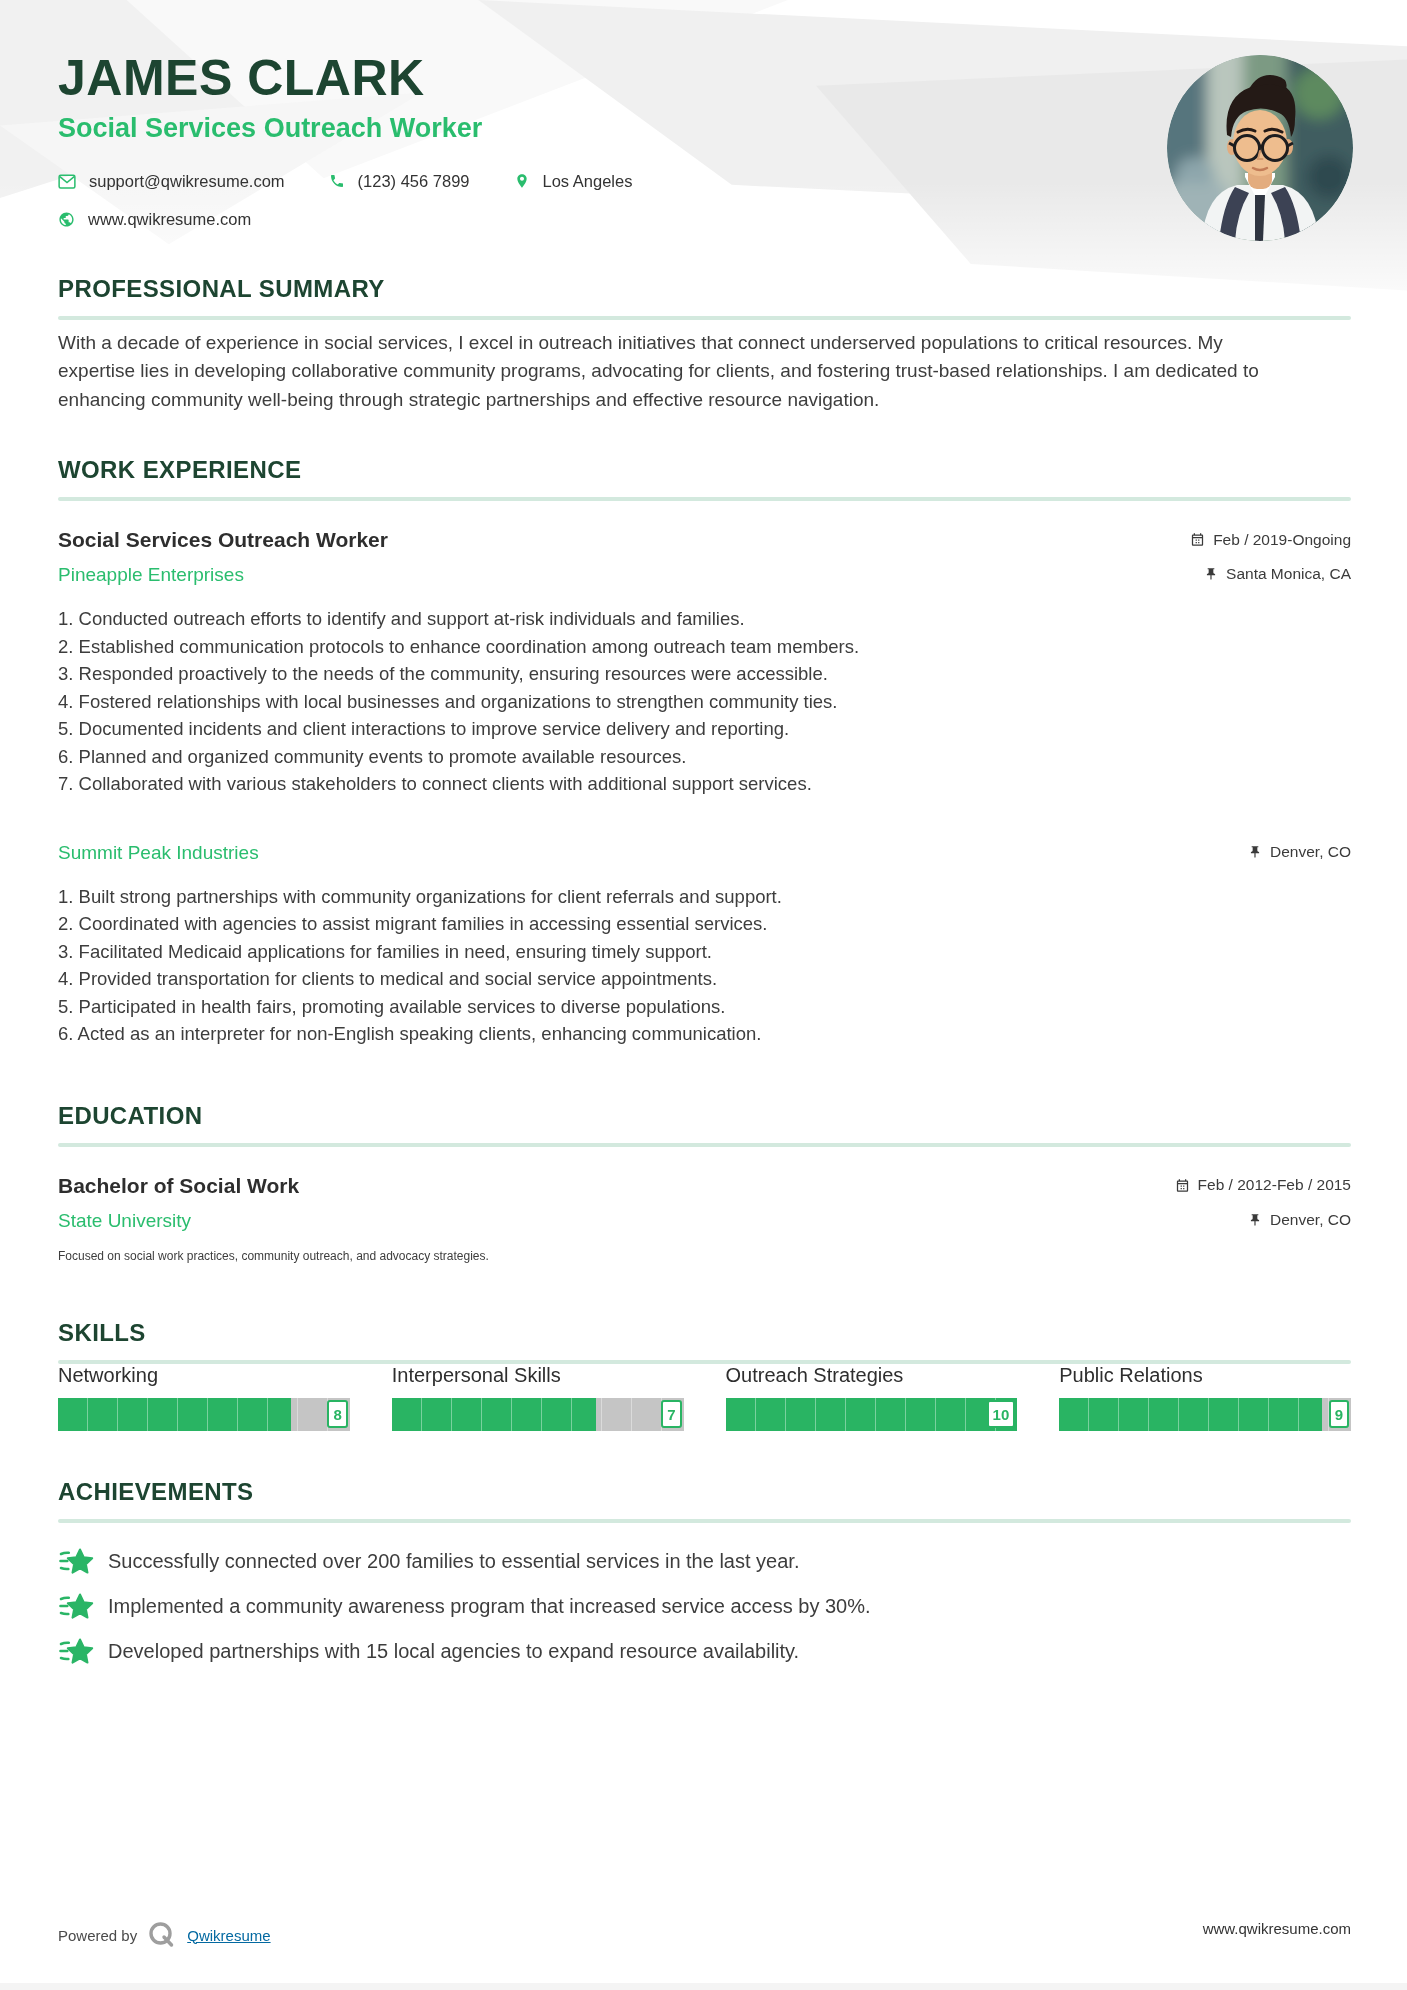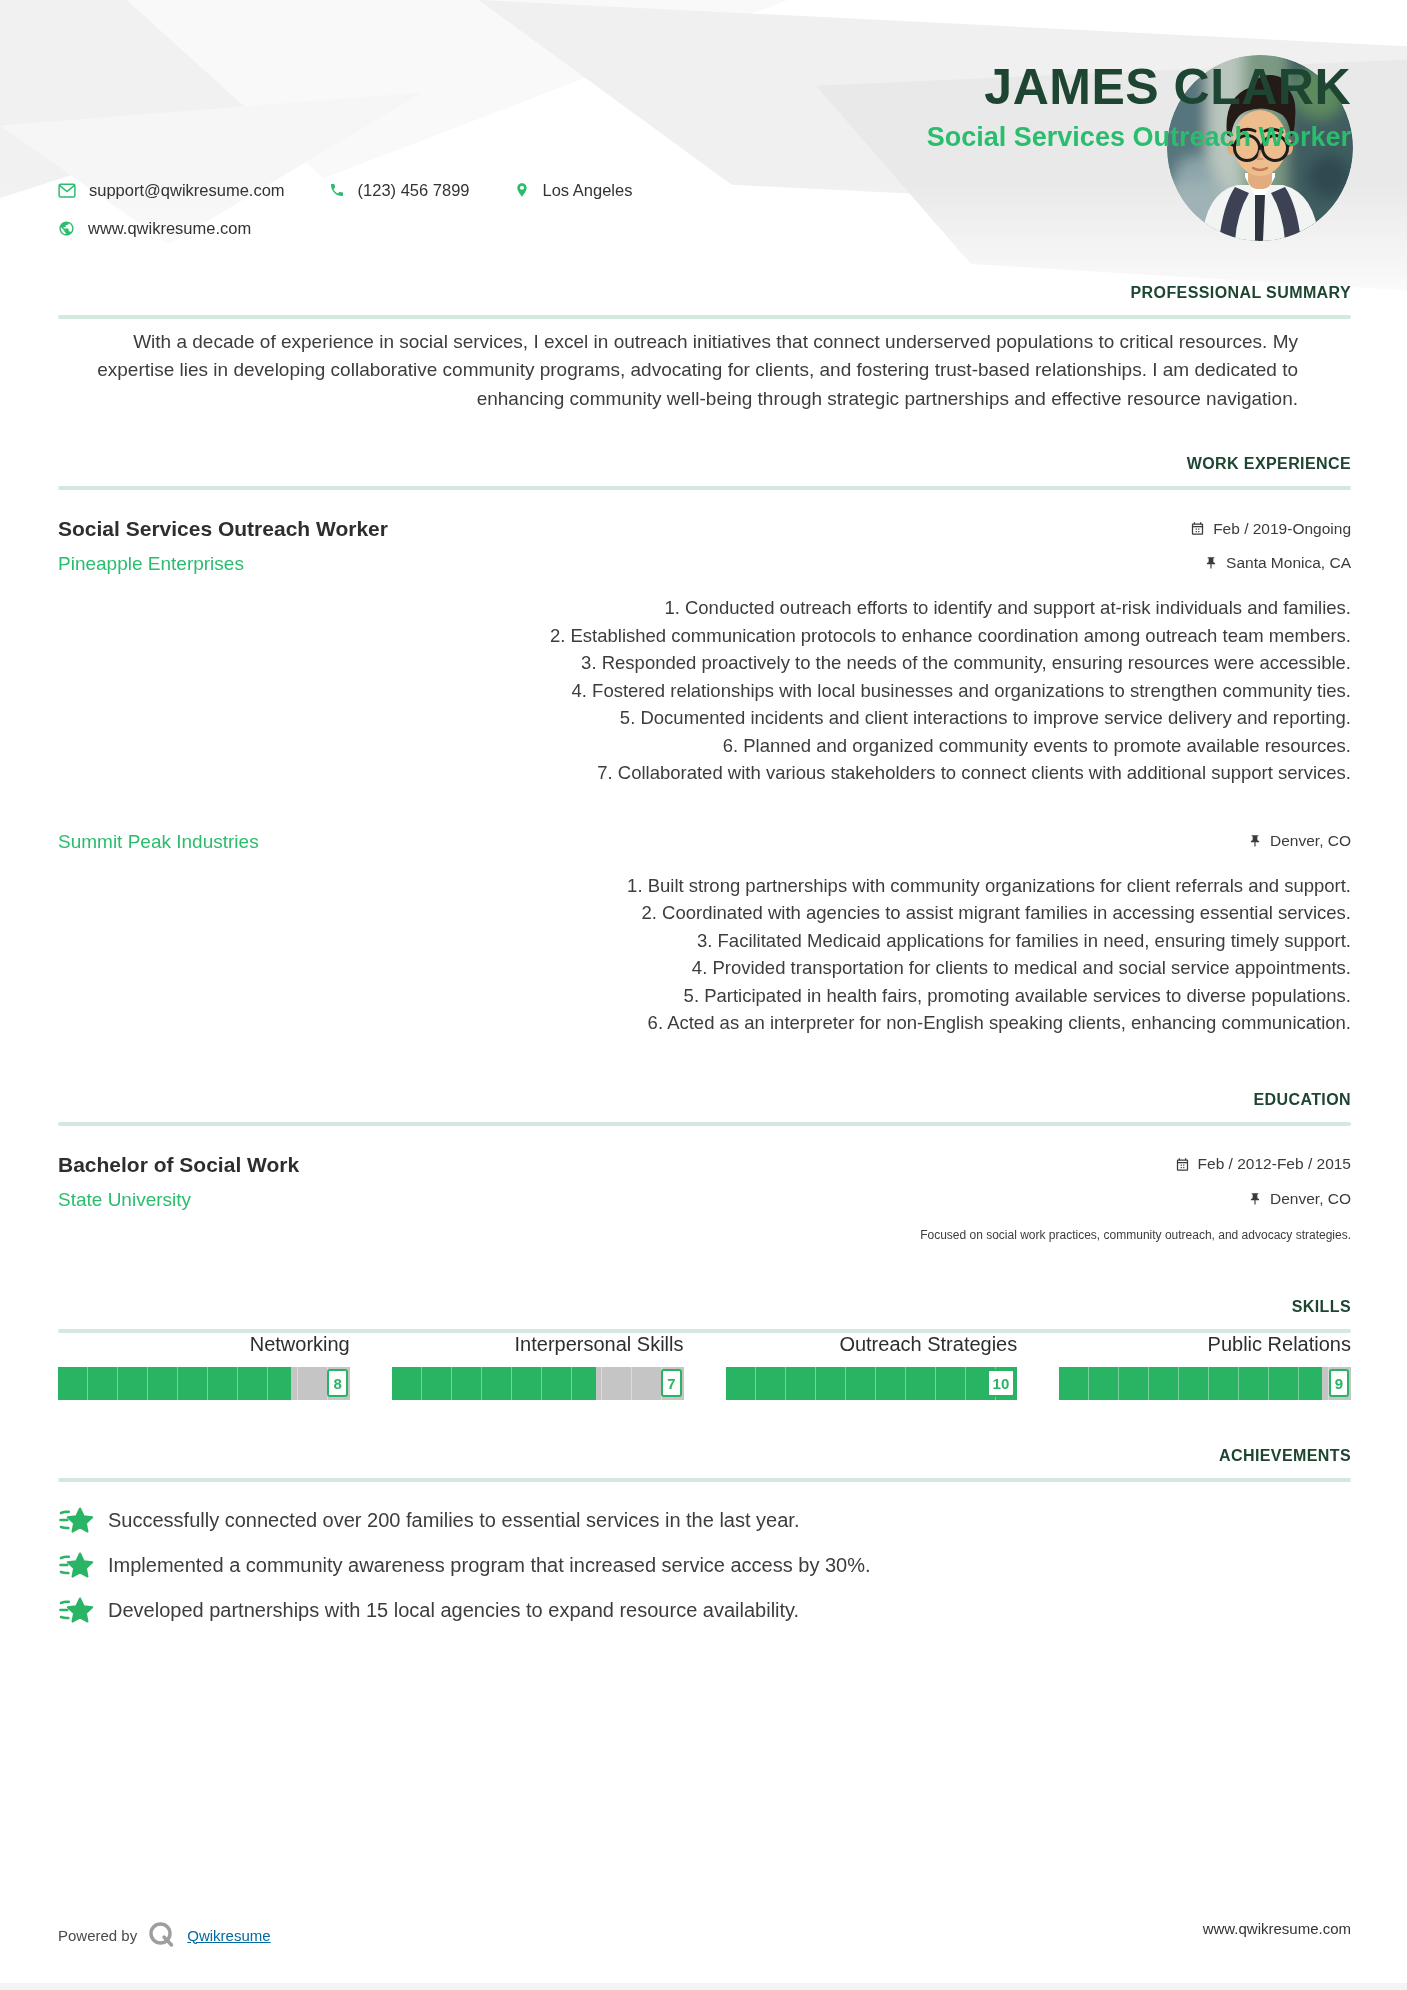--- a/index.html
+++ b/index.html
@@ -14,38 +14,38 @@
   .header-bg { position:absolute; top:0; left:0; width:100%; height:330px; }
   .header-bg .facet { position:absolute; inset:0; }
   .f1 { clip-path:polygon(0 0,44% 0,0 60%); background:#f1f1f1; }
   .f2 { clip-path:polygon(9% 0,56% 0,23% 54%); background:#f9f9f9; }
   .f3 { clip-path:polygon(34% 0,100% 14%,100% 66%,52% 56%); background:#f0f0f0; }
   .f4 { clip-path:polygon(58% 26%,100% 18%,100% 88%,69% 80%); background:#e9e9e9; }
   .f5 { clip-path:polygon(0 38%,30% 28%,12% 74%); background:#f6f6f6; }
   .header-bg::after { content:""; position:absolute; inset:0;
     background:linear-gradient(180deg,rgba(255,255,255,0) 55%,#ffffff 97%); }
 
-  .content { position:relative; padding:9px 56px 0 58px;text-align:right; }
+  .content { position:relative; padding:0 56px 0 58px; }
 
   
   .header { padding-top:52px; }
   h1.name { font-size:50px; line-height:1.05; font-weight:bold;
     color:var(--heading); letter-spacing:.5px; }
   .cand-title { margin-top:8px; font-size:27px; font-weight:bold; color:var(--accent); }
   .contact-rows { margin-top:28px; display:flex; flex-direction:column; gap:19px; }
   .contact-row { display:flex; align-items:center; gap:44px; }
   .contact-item { display:inline-flex; align-items:center; gap:13px;
     font-size:16.5px; color:#333; text-decoration:none; }
   .contact-item svg { flex:0 0 auto; }
 
   .photo { position:absolute; top:55px; right:54px; width:186px; height:186px;
     border-radius:50%; }
 
   
-  .section-heading { font-size:16px; font-weight:bold; color:var(--heading);
+  .section-heading { font-size:24px; font-weight:bold; color:var(--heading);
     letter-spacing:.4px; }
   .divider { height:4px; background:var(--divider); margin-top:13px; border-radius:2px; }
 
   .summary-section { margin-top:46px; }
   .summary-text { margin-top:9px; font-size:19px; line-height:28.5px; color:#3d3d3d;
     max-width:1240px; }
 
   .exp-section { margin-top:42px; }
   .entry { margin-top:27px; }
   .entry-row { display:flex; justify-content:space-between; align-items:baseline; }

